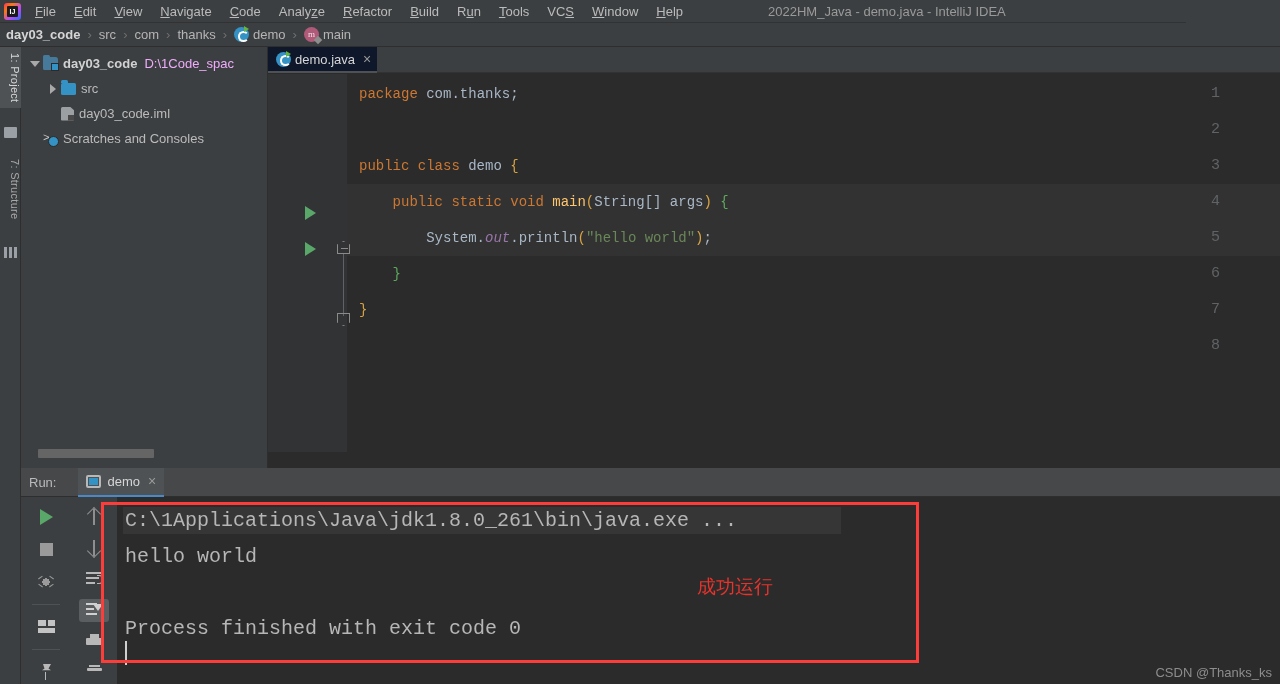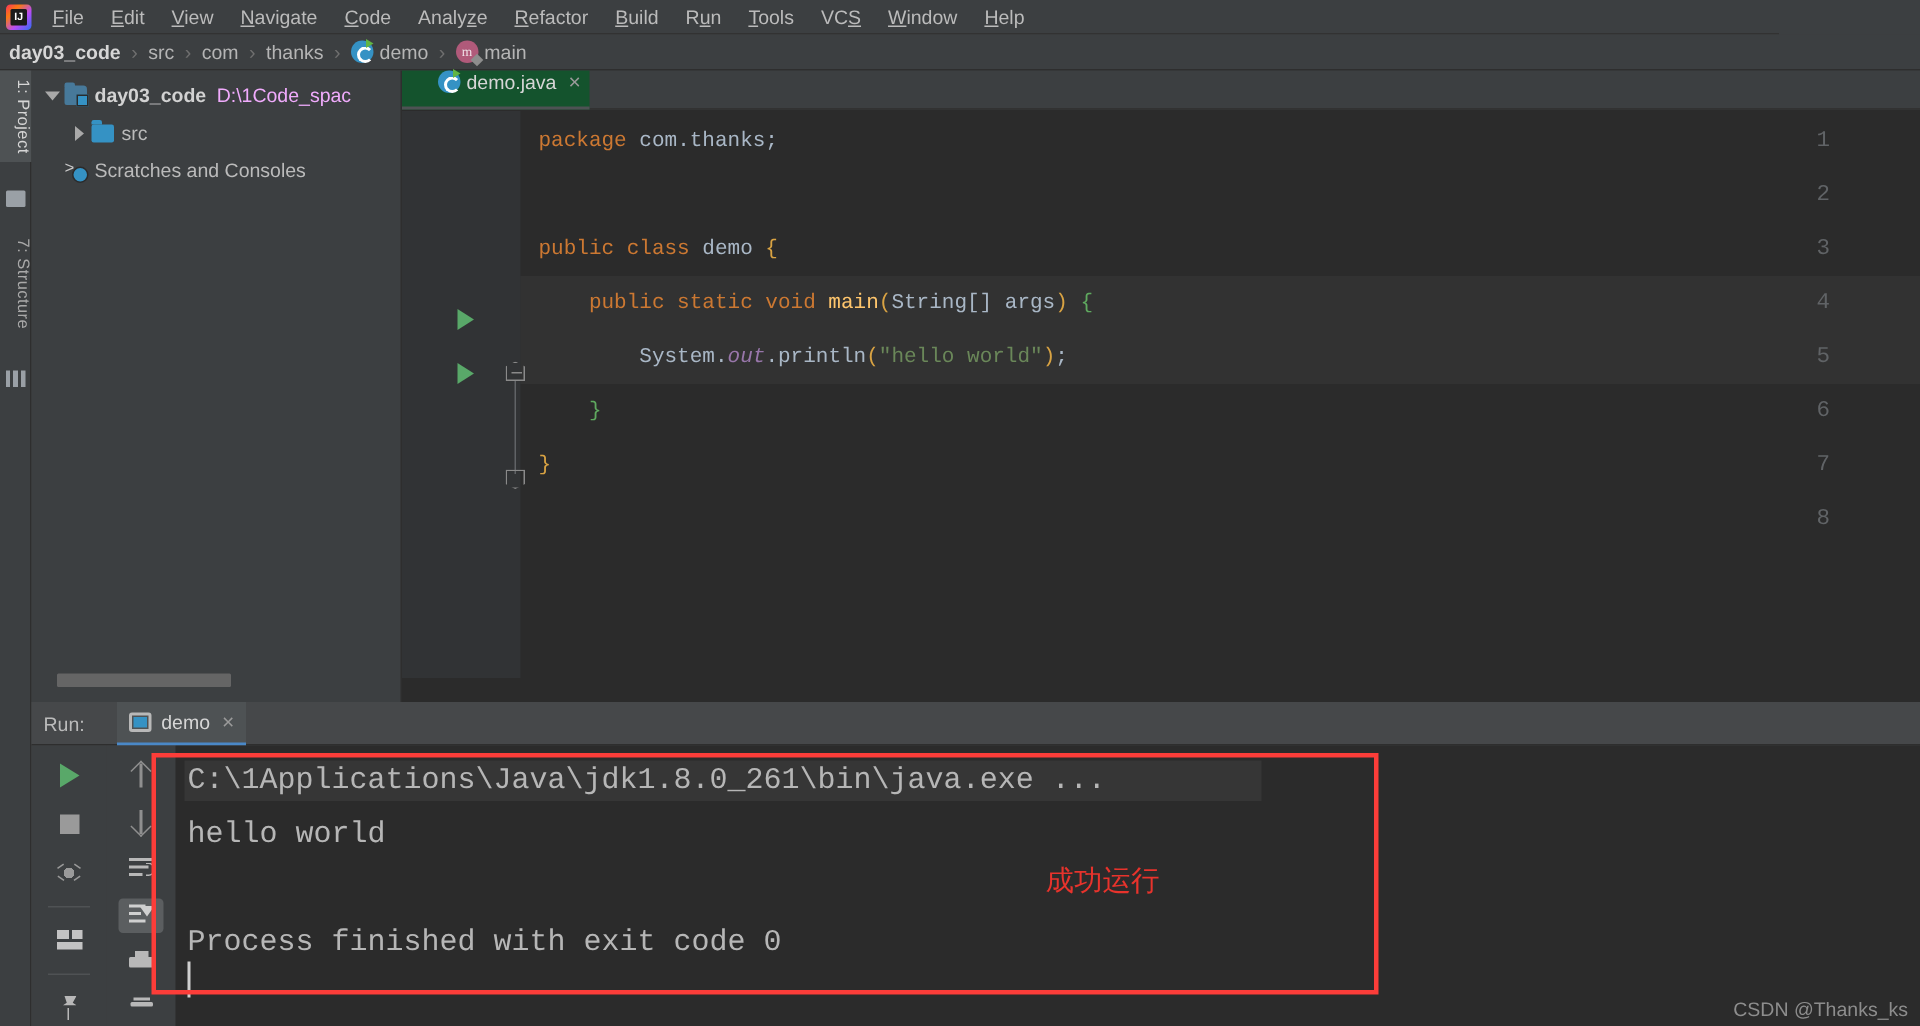--- a/index.html
+++ b/index.html
@@ -249,22 +249,22 @@
   
   .editor-wrap {
     position: absolute; left: 268px; top: 47px; width: 1012px; height: 421px;
     background: #2b2b2b;
   }
   .tabbar {
     position: absolute; left: 0; top: 0; width: 1012px; height: 26px;
     background: #3c3f41; border-bottom: 1px solid #323232;
   }
   .etab {
-    position: absolute; left: 0; top: 0; height: 26px; display: flex; align-items: flex-start;
-    padding: 0 6px 0 24px; background: #14532d; color: #d6d6d6; font-size: 13px;
+    position: absolute; left: 0; top: 0; height: 26px; display: flex; align-items: center;
+    padding: 0 6px 0 8px; background: #0f172a; color: #d6d6d6; font-size: 13px;
     border-bottom: 2px solid #4e5254; cursor: default;
   }
   .etab .x {
     margin-left: 8px; color: #9a9a9a; font-size: 14px; line-height: 14px;
   }
   .gutter {
     position: absolute; left: 0; top: 27px; width: 79px; height: 394px;
     background: #313335;
   }
   .gln {
@@ -489,20 +489,21 @@
         <div class="menu-item"><span class="u">C</span>ode</div>
         <div class="menu-item">Analy<span class="u">z</span>e</div>
         <div class="menu-item"><span class="u">R</span>efactor</div>
         <div class="menu-item"><span class="u">B</span>uild</div>
         <div class="menu-item">R<span class="u">u</span>n</div>
         <div class="menu-item"><span class="u">T</span>ools</div>
         <div class="menu-item">VC<span class="u">S</span></div>
         <div class="menu-item"><span class="u">W</span>indow</div>
         <div class="menu-item"><span class="u">H</span>elp</div>
       </div>
+    <div class="win-title">2022HM_Java - demo.java - IntelliJ IDEA</div>
   </div>
 
   <div class="navbar">
     <div id="crumbs" style="display:flex;align-items:center;">
         <span class="crumb bold">
           <span>day03_code</span>
         </span>
         <span class="sep">›</span>
         <span class="crumb">
           <span>src</span>
@@ -549,20 +550,25 @@
           <span class="t-bold">day03_code</span>
           <span class="t-dim">D:\1Code_spac</span>
         </div>
         <div class="trow" style="padding-left: 24px;">
           <span class="tw">
             <span class="arrow-rt"></span>
           </span>
           <span class="ico-folder"></span>
           <span class="">src</span>
         </div>
+        <div class="trow" style="padding-left: 24px;">
+          <span class="tw"></span>
+          <span class="ico-iml"></span>
+          <span class="">day03_code.iml</span>
+        </div>
         <div class="trow" style="padding-left: 6px;">
           <span class="tw"></span>
           <span class="ico-scratch">&gt;_</span>
           <span class="">Scratches and Consoles</span>
         </div>
       </div>
     <div class="pp-scrolltrack">
       <div class="pp-scrollbar"></div>
     </div>
   </div>

